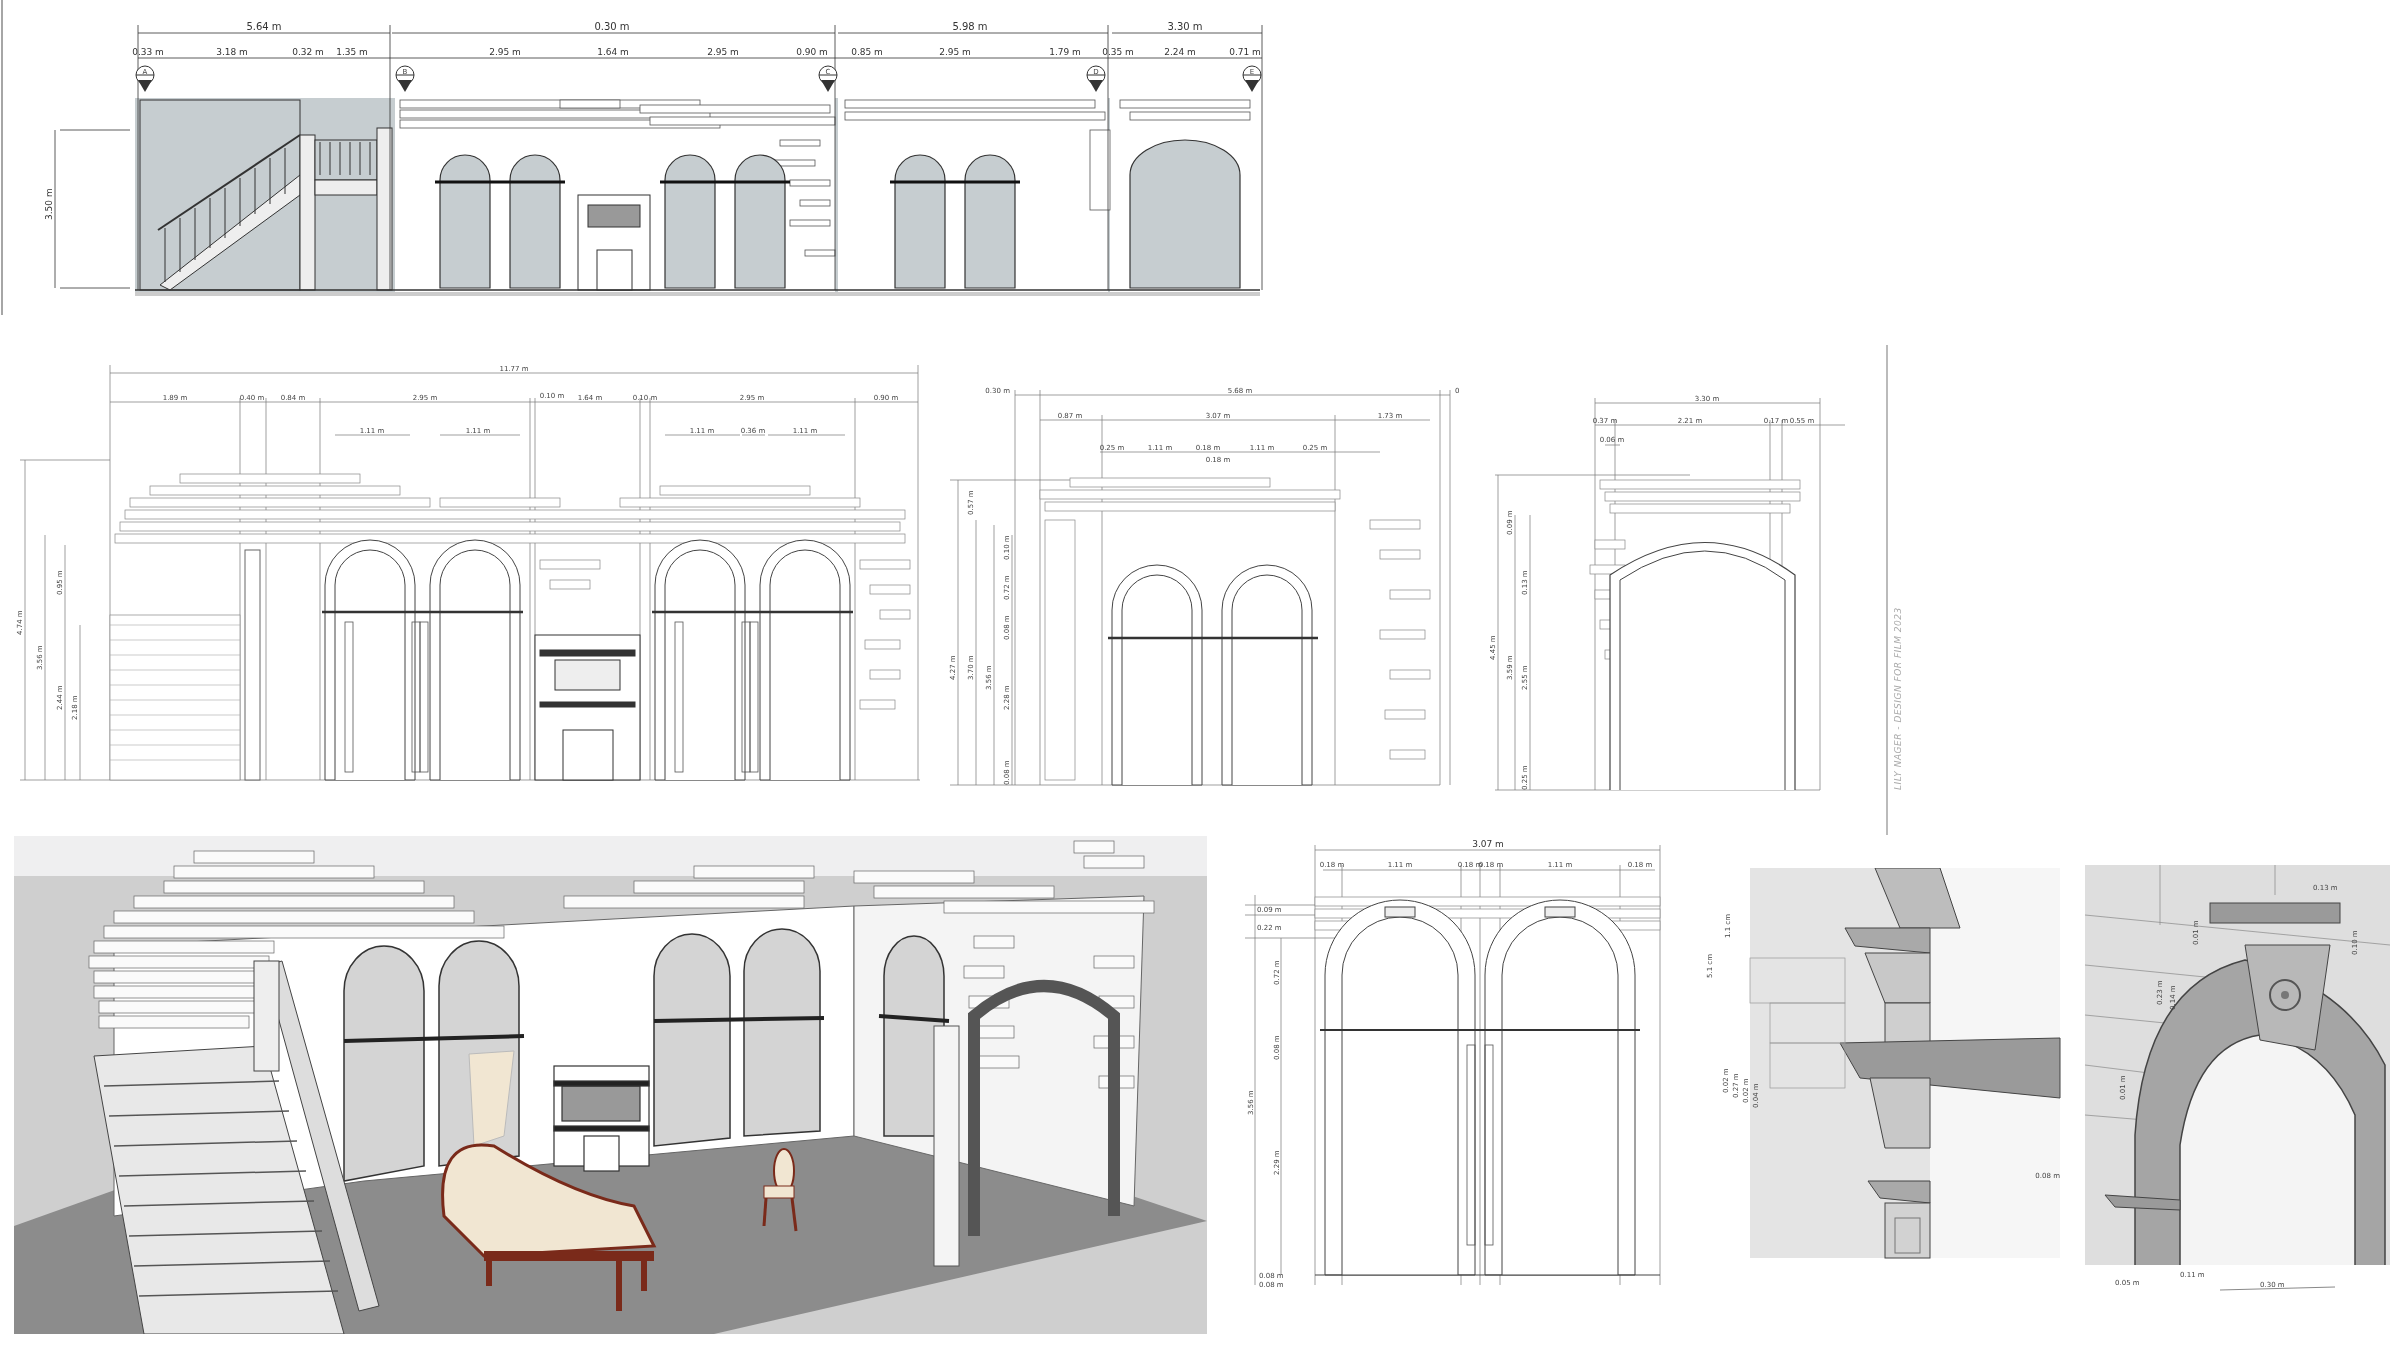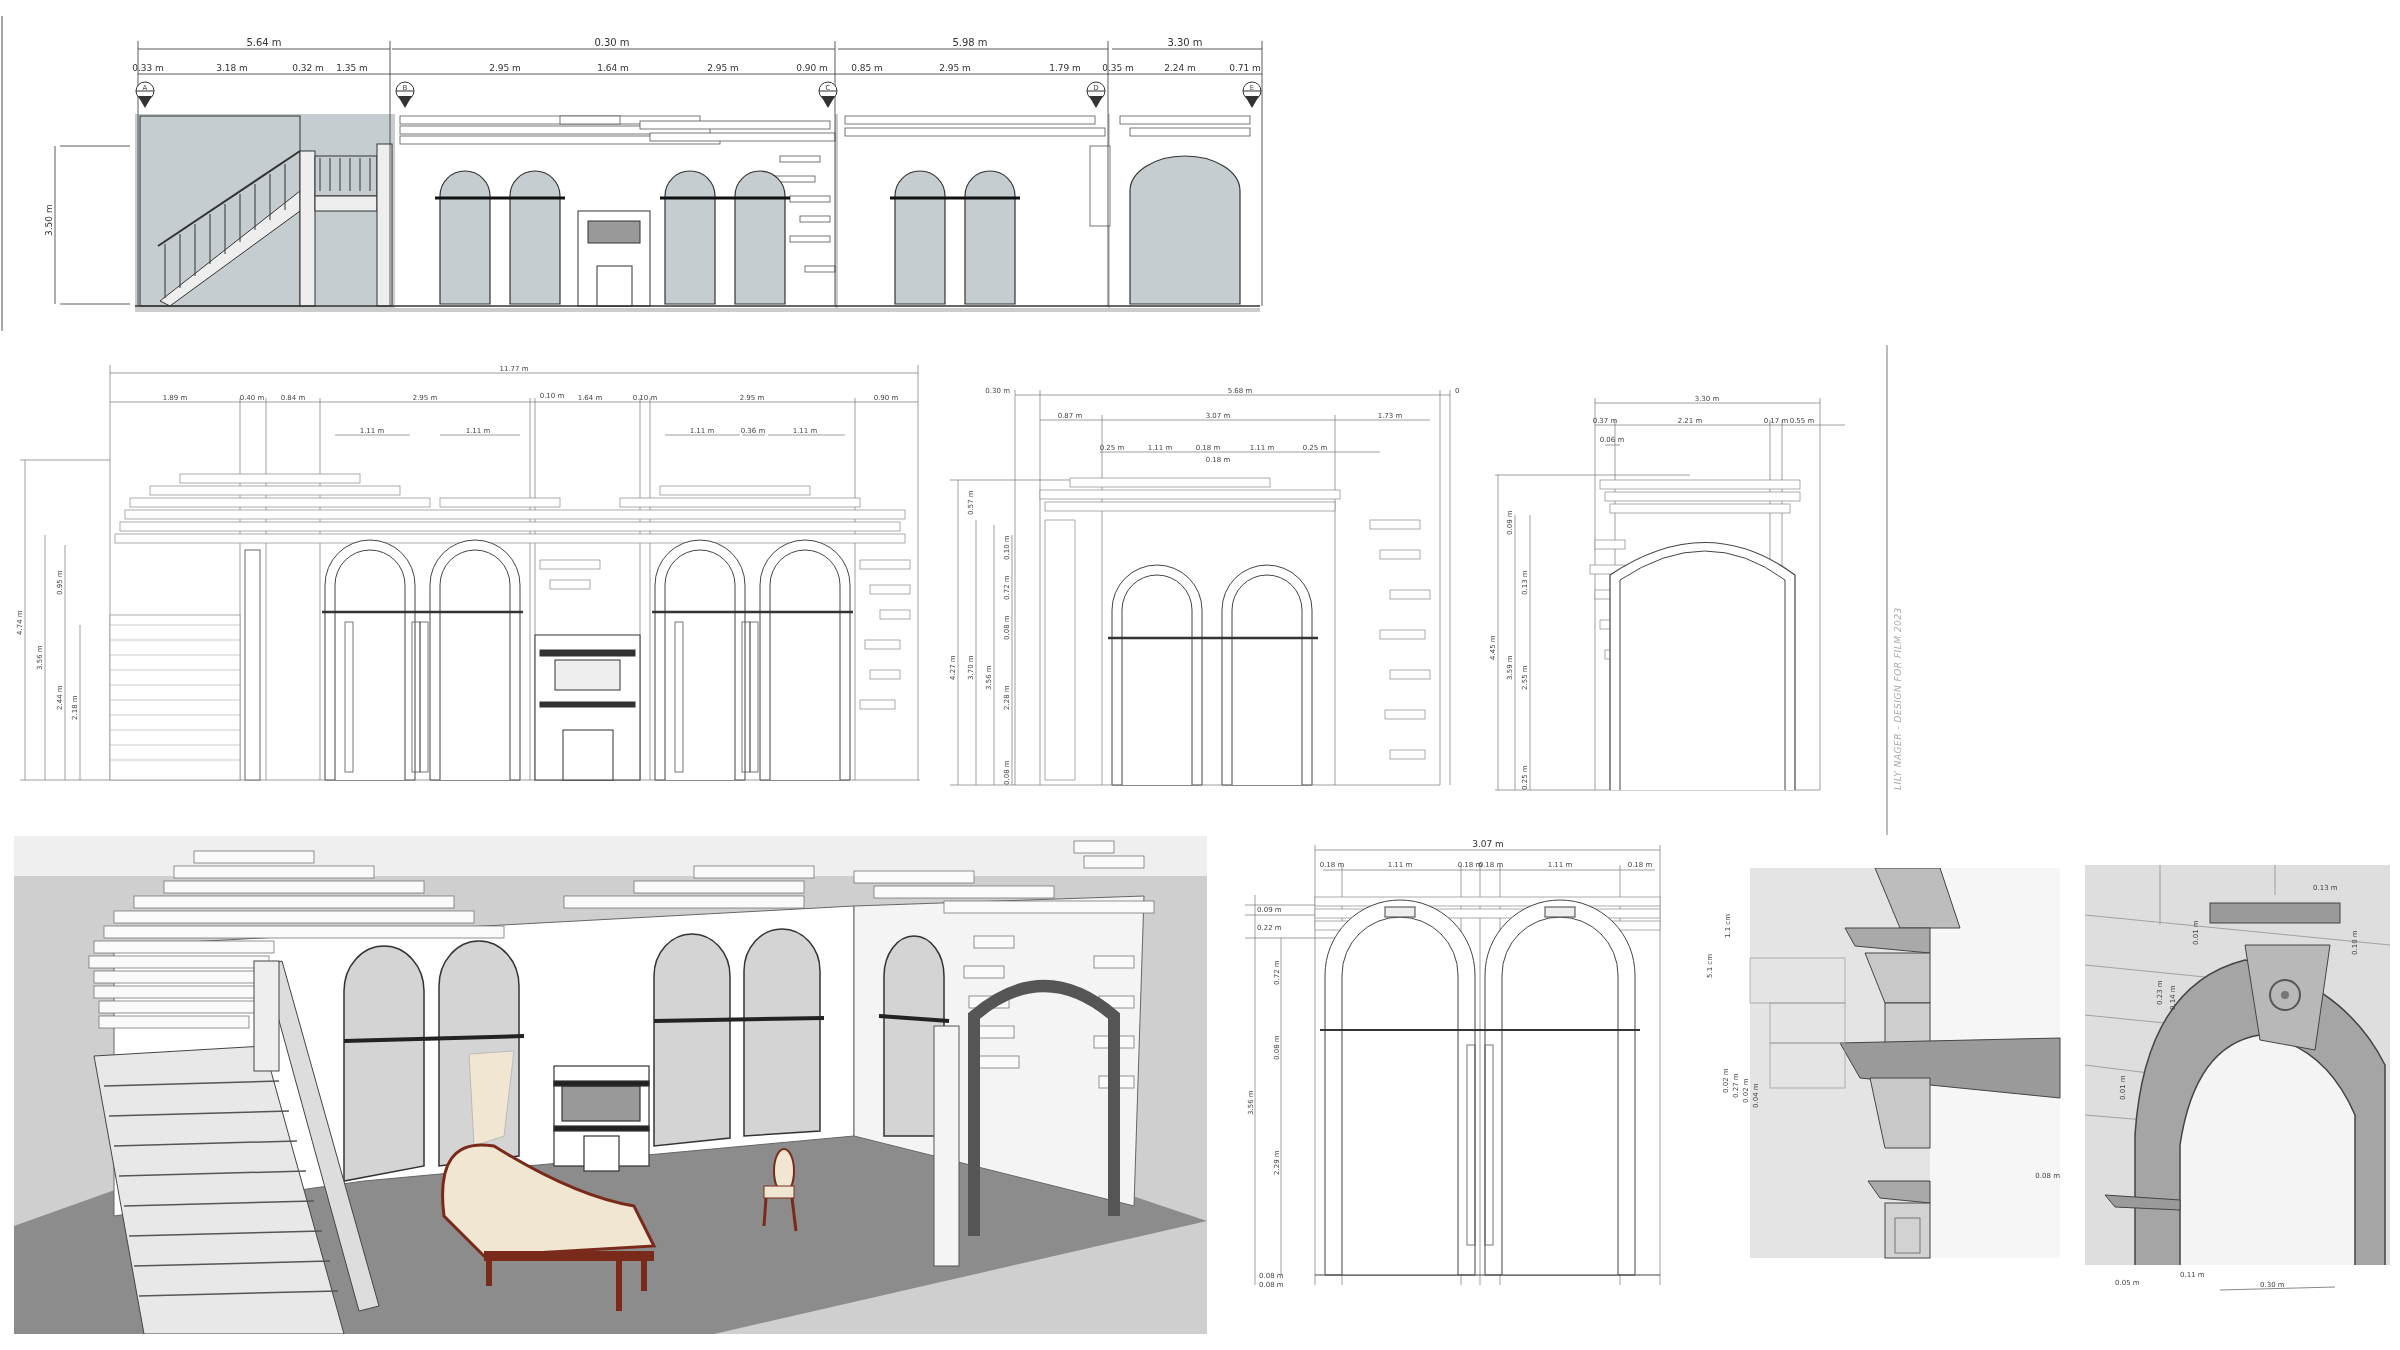--- a/index.html
+++ b/index.html
@@ -9,21 +9,21 @@
   .dim{font-size:10px;fill:#333;font-family:"DejaVu Sans",sans-serif;}
   .dimS{font-size:7px;fill:#444;font-family:"DejaVu Sans",sans-serif;}
   .dimM{font-size:9px;fill:#333;font-family:"DejaVu Sans",sans-serif;}
   .credit{position:absolute;left:1893px;top:640px;width:20px;height:170px;}
   .credit span{display:block;transform:rotate(-90deg) translate(-150px,0);transform-origin:0 0;white-space:nowrap;font-size:9px;color:#aaa;font-style:italic;letter-spacing:0.5px;}
   .vline{position:absolute;background:#bbb;width:2px;}
 </style>
 </head>
 <body>
 
-<div class="panel" style="left:0;top:16px;width:1290px;height:320px;">
+<div class="panel" style="left:0;top:0;width:1290px;height:320px;">
   <svg width="1290" height="320" viewBox="0 0 1290 320">
     <line x1="2" y1="0" x2="2" y2="315" stroke="#888" stroke-width="1.5"></line>
 
     <rect x="135" y="98" width="1125" height="195" fill="#c6cdd0"></rect>
 
     <rect x="395" y="98" width="440" height="195" fill="#fff"></rect>
     <rect x="838" y="98" width="270" height="195" fill="#fff"></rect>
     <rect x="1110" y="98" width="150" height="195" fill="#fff"></rect>
 
     <g stroke="#555" stroke-width="0.8" fill="#fff">

